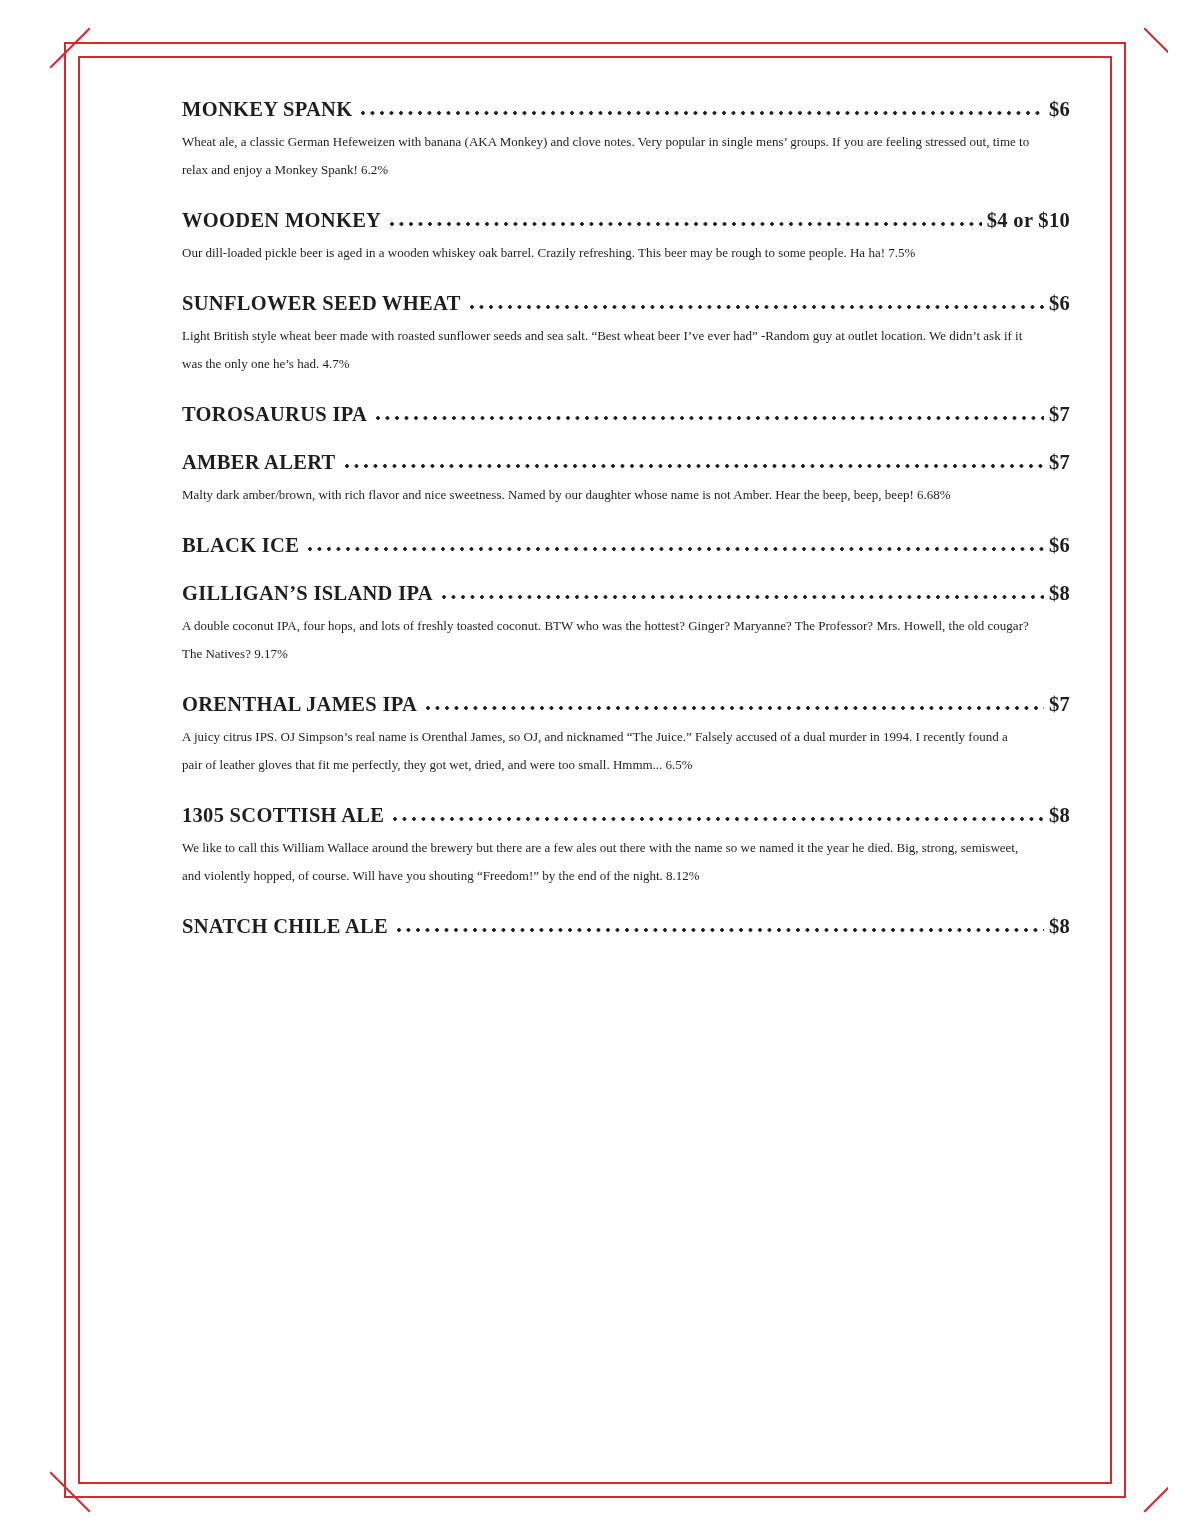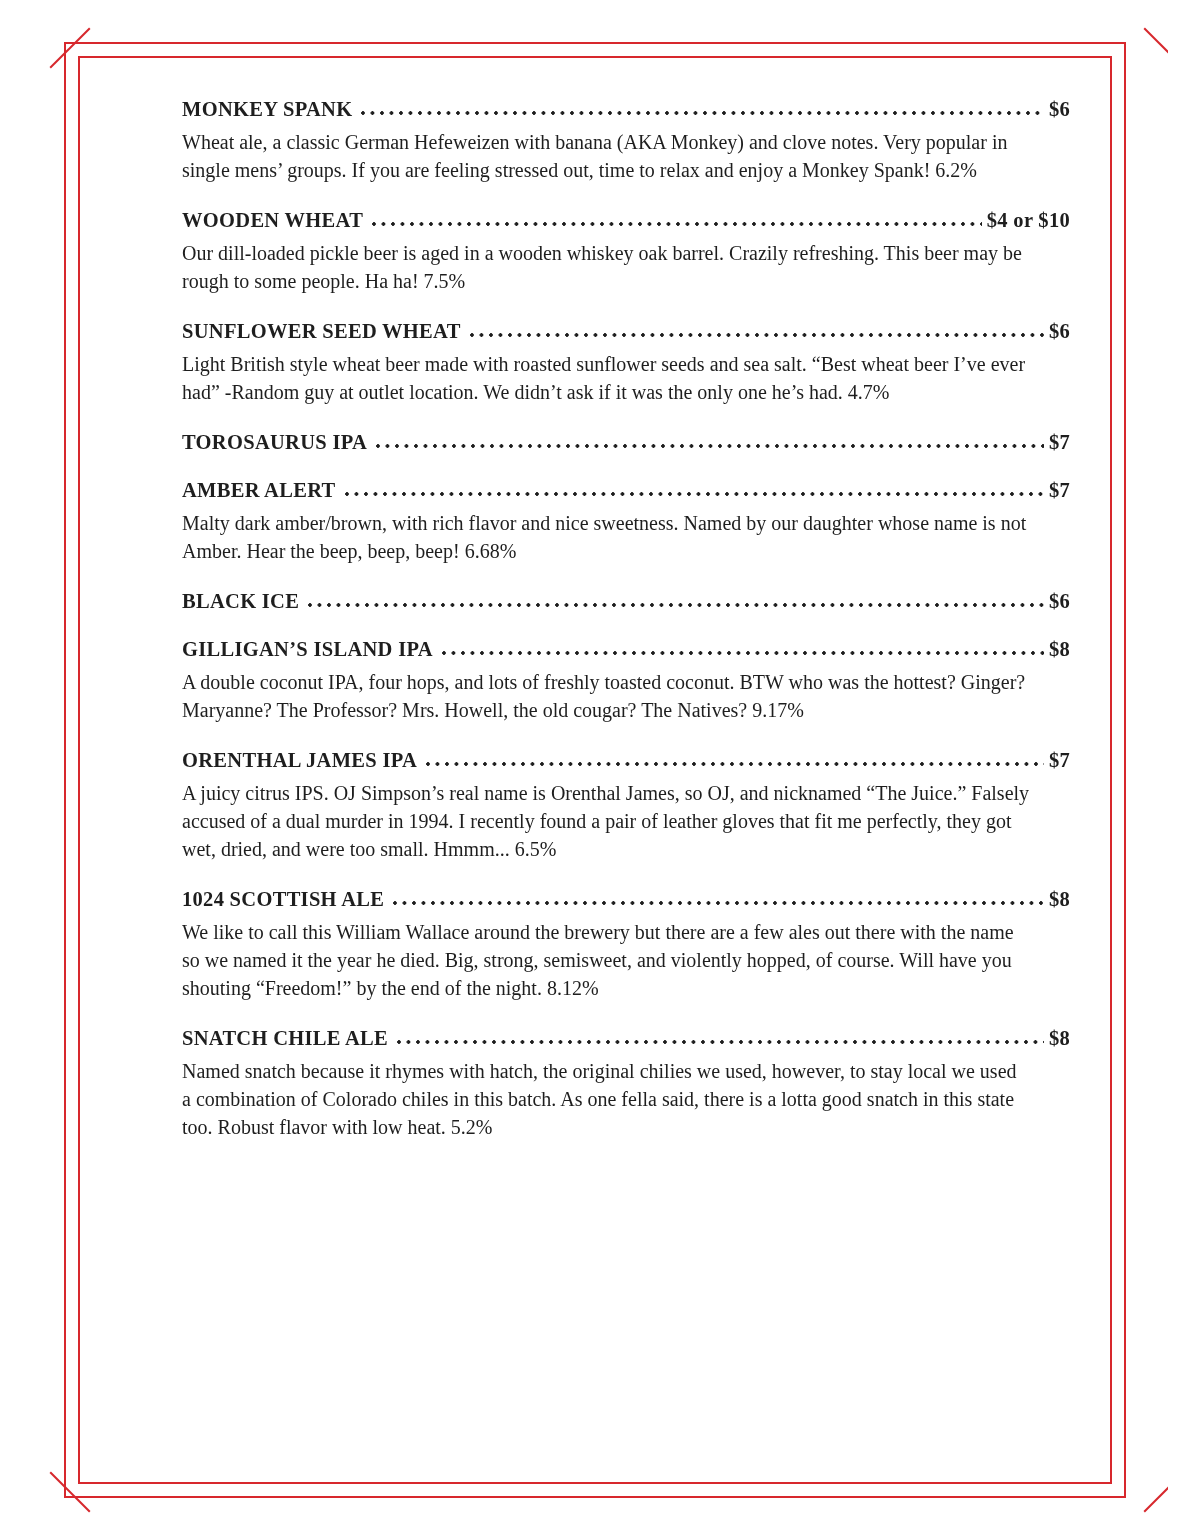--- a/index.html
+++ b/index.html
@@ -70,21 +70,21 @@
     background-size: 9.5px 4px;
     background-repeat: repeat-x;
     min-width: 30px;
   }
   .item-price {
     font-weight: bold;
     font-size: 20.5px;
     letter-spacing: 0.3px;
   }
   .item-desc {
-    font-size: 20px;
+    font-size: 13px;
     line-height: 28px;
     max-width: 848px;
     color: var(--ink);
   }
 </style>
 </head>
 <body>
 
 <div class="page">
   <div class="border-outer"></div>
@@ -100,21 +100,21 @@
       <div class="item-header">
         <span class="item-name">MONKEY SPANK</span>
         <span class="leader"></span>
         <span class="item-price">$6</span>
       </div>
       <p class="item-desc">Wheat ale, a classic German Hefeweizen with banana (AKA Monkey) and clove notes. Very popular in single mens’ groups. If you are feeling stressed out, time to relax and enjoy a Monkey Spank! 6.2%</p>
     </div>
 
     <div class="menu-item">
       <div class="item-header">
-        <span class="item-name">WOODEN WHEAT</span>
+        <span class="item-name">WOODEN MONKEY</span>
         <span class="leader"></span>
         <span class="item-price">$4 or $10</span>
       </div>
       <p class="item-desc">Our dill-loaded pickle beer is aged in a wooden whiskey oak barrel. Crazily refreshing. This beer may be rough to some people. Ha ha! 7.5%</p>
     </div>
 
     <div class="menu-item">
       <div class="item-header">
         <span class="item-name">SUNFLOWER SEED WHEAT</span>
         <span class="leader"></span>
@@ -161,30 +161,29 @@
       <div class="item-header">
         <span class="item-name">ORENTHAL JAMES IPA</span>
         <span class="leader"></span>
         <span class="item-price">$7</span>
       </div>
       <p class="item-desc">A juicy citrus IPS. OJ Simpson’s real name is Orenthal James, so OJ, and nicknamed “The Juice.” Falsely accused of a dual murder in 1994. I recently found a pair of leather gloves that fit me perfectly, they got wet, dried, and were too small. Hmmm... 6.5%</p>
     </div>
 
     <div class="menu-item">
       <div class="item-header">
-        <span class="item-name">1024 SCOTTISH ALE</span>
+        <span class="item-name">1305 SCOTTISH ALE</span>
         <span class="leader"></span>
         <span class="item-price">$8</span>
       </div>
       <p class="item-desc">We like to call this William Wallace around the brewery but there are a few ales out there with the name so we named it the year he died. Big, strong, semisweet, and violently hopped, of course. Will have you shouting “Freedom!” by the end of the night. 8.12%</p>
     </div>
 
     <div class="menu-item">
       <div class="item-header">
         <span class="item-name">SNATCH CHILE ALE</span>
         <span class="leader"></span>
         <span class="item-price">$8</span>
       </div>
-      <p class="item-desc">Named snatch because it rhymes with hatch, the original chilies we used, however, to stay local we used a combination of Colorado chiles in this batch. As one fella said, there is a lotta good snatch in this state too. Robust flavor with low heat. 5.2%</p>
     </div>
 
   </div>
 </div>
 
 </body></html>

